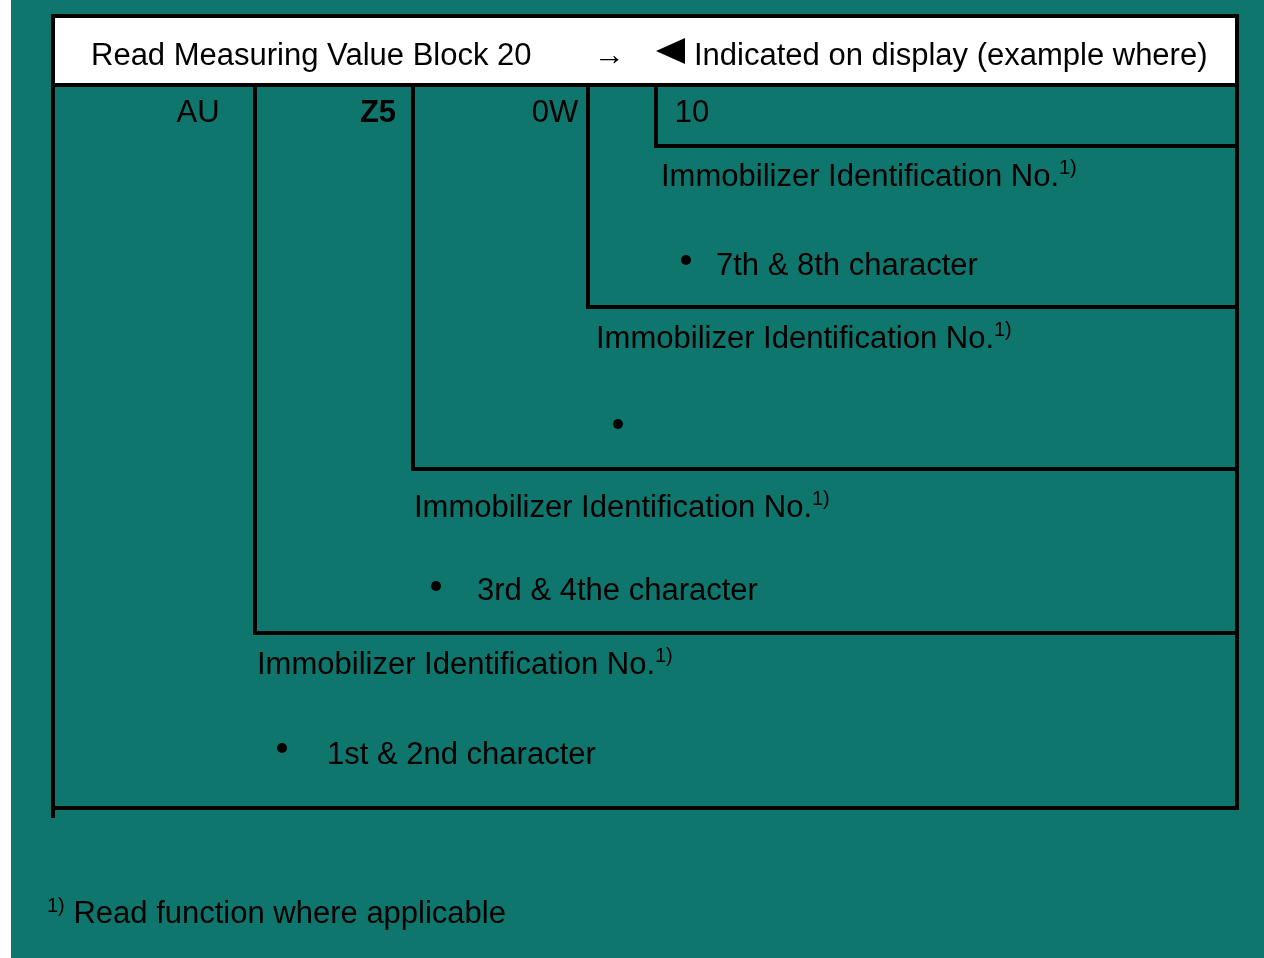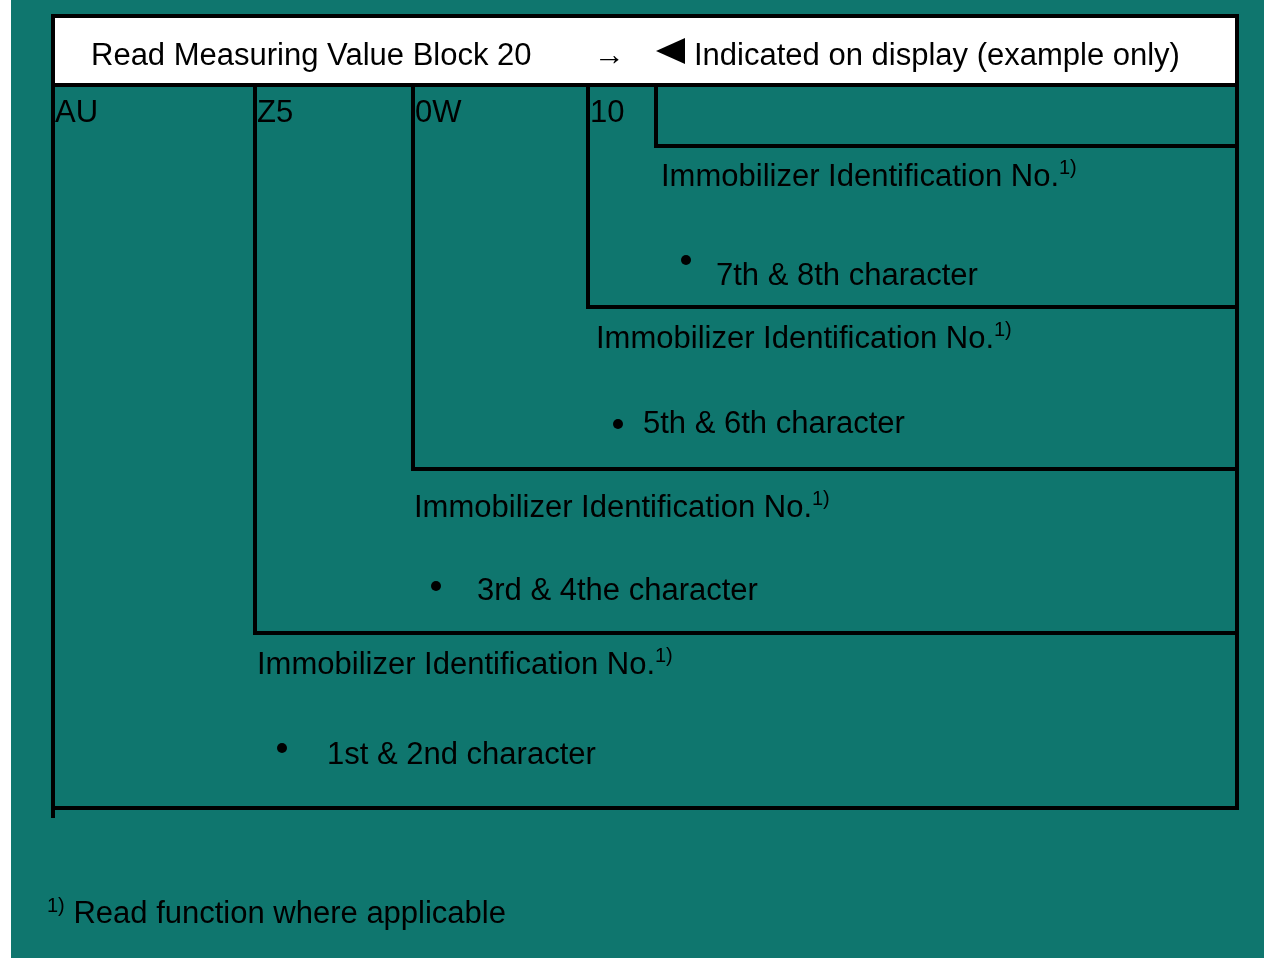--- a/index.html
+++ b/index.html
@@ -32,21 +32,23 @@
     position:absolute;
     left:40px;top:14px;width:1188px;height:73px;
     border:4px solid #000;
     box-sizing:border-box;
     background:#fff;
   }
   .code{
     position:absolute;
     top:95px;
     font-size:31px;line-height:34px;
+    text-align:center;
     white-space:nowrap;
+    padding-left:44px;
   }
   .bullet-dot{
     position:absolute;
     width:10px;height:10px;
     background:#000;
     border-radius:50%;
   }
   .tri-left{
     position:absolute;
     left:645px;top:38px;
@@ -58,51 +60,50 @@
 </style>
 </head>
 <body>
 
 <div class="page">
 
   <div class="header-box"></div>
   <div class="txt" style="left:80px;top:38px;">Read Measuring Value Block 20</div>
   <div class="txt" style="left:583px;top:38px;">→</div>
   <div class="tri-left"></div>
-  <div class="txt" style="left:683px;top:38px;">Indicated on display (example only)</div>
+  <div class="txt" style="left:683px;top:38px;">Indicated on display (example where)</div>
 
   <div class="code" style="left:44px;width:198px;">AU</div>
-  <div class="code" style="left:246px;width:154px;">Z5</div>
+  <div class="code" style="left:246px;width:154px;font-weight:bold;">Z5</div>
   <div class="code" style="left:404px;width:192px;">0W</div>
-  <div class="code" style="left:579px;width:88px;">10</div>
+  <div class="code" style="left:593px;width:88px;">10</div>
 
   <div class="line vline" style="left:40px;top:85px;height:733px;"></div>
   <div class="line vline" style="left:1224px;top:85px;height:725px;"></div>
   <div class="line vline" style="left:242px;top:85px;height:550px;"></div>
   <div class="line vline" style="left:400px;top:85px;height:386px;"></div>
   <div class="line vline" style="left:575px;top:85px;height:224px;"></div>
   <div class="line vline" style="left:643px;top:85px;height:63px;"></div>
 
   <div class="line hline" style="left:643px;top:144px;width:585px;"></div>
   <div class="line hline" style="left:575px;top:305px;width:653px;"></div>
   <div class="line hline" style="left:400px;top:467px;width:828px;"></div>
   <div class="line hline" style="left:242px;top:631px;width:986px;"></div>
   <div class="line hline" style="left:40px;top:806px;width:1188px;"></div>
 
   <div class="txt" style="left:650px;top:159px;">
     <span>Immobilizer Identification No.</span><span class="sup">1)</span>
   </div>
   <div class="bullet-dot" style="left:670px;top:255px;"></div>
-  <div class="txt" style="left:705px;top:258px;">7th &amp; 8th character</div>
+  <div class="txt" style="left:705px;top:248px;">7th &amp; 8th character</div>
 
   <div class="txt" style="left:585px;top:321px;">
     <span>Immobilizer Identification No.</span><span class="sup">1)</span>
   </div>
   <div class="bullet-dot" style="left:602px;top:419px;"></div>
-  <div class="txt" style="left:632px;top:406px;">5th &amp; 6th character</div>
 
   <div class="txt" style="left:403px;top:490px;">
     <span>Immobilizer Identification No.</span><span class="sup">1)</span>
   </div>
   <div class="bullet-dot" style="left:420px;top:581px;"></div>
   <div class="txt" style="left:466px;top:573px;">3rd &amp; 4the character</div>
 
   <div class="txt" style="left:246px;top:647px;">
     <span>Immobilizer Identification No.</span><span class="sup">1)</span>
   </div>

